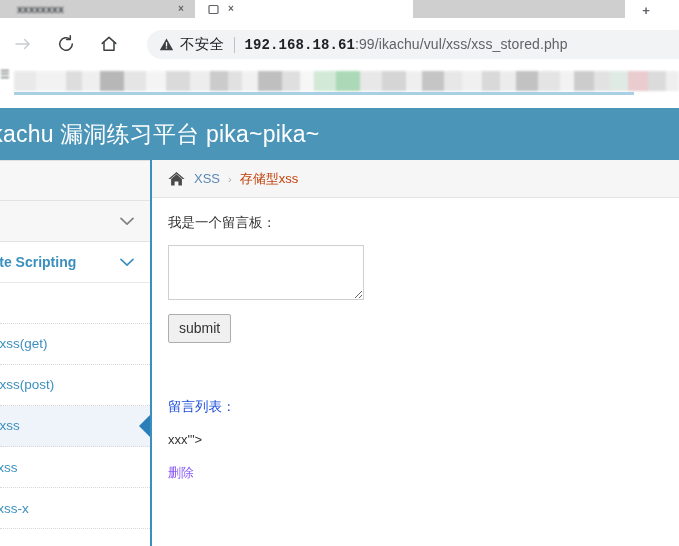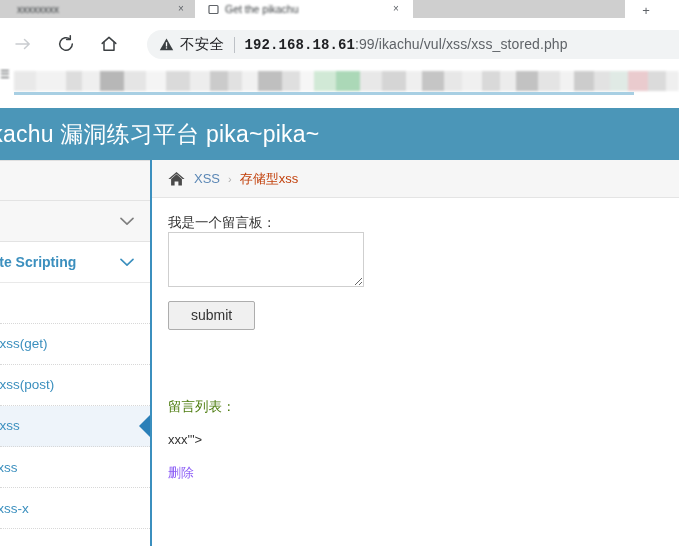--- a/index.html
+++ b/index.html
@@ -9,21 +9,21 @@
     font-family: "Liberation Sans", "DejaVu Sans", sans-serif;
     background: #ffffff;
   }
 
   
   #browser-chrome { position: absolute; left: 0; top: 0; width: 679px; height: 108px; background: #ffffff; }
 
   
   .tabstrip {
     position: absolute; left: 0; top: 0; width: 679px; height: 21px;
-    background: #ffffff; overflow: hidden;
+    background: #ffffff; overflow: hidden; font-weight: bold;
   }
   .tab {
     position: absolute; top: -16px; height: 34px;
     border-radius: 7px 7px 0 0;
     display: flex; align-items: flex-end; padding: 0 8px 3px 10px;
     font-size: 11px; color: #3c4043; white-space: nowrap; overflow: hidden;
   }
   .tab.inactive { background: #cfcfcf; }
   .tab.active    { background: #ffffff; }
   .tab-fav { width: 11px; height: 11px; margin-right: 6px; flex: 0 0 auto; }
@@ -134,57 +134,56 @@
     position: absolute; left: 0; top: 0; width: 527px; height: 38px;
     background: #f6f6f6; border-bottom: 1px solid #e4e4e4;
     display: flex; align-items: center; padding-left: 16px;
   }
   .bc-home { margin-right: 9px; display: flex; align-items: center; }
   .bc-link { font-size: 13px; color: #5b87b5; }
   .bc-sep { margin: 0 8px; color: #b0b0b0; font-size: 11px; }
   .bc-current { font-size: 13px; color: #c2410c; }
 
   .form-area { position: absolute; left: 16px; top: 54px; width: 460px; }
-  .form-label { font-size: 13.5px; color: #333333; }
+  .form-label { font-size: 13.5px; color: #333333; margin-bottom: 13px; }
   .msg-textarea {
     width: 196px; height: 55px;
     border: 1px solid #cfcfcf; background: #ffffff;
     resize: both; outline: none;
     font-family: "Liberation Sans", sans-serif; font-size: 13px;
     display: block;
   }
   .submit-btn {
-    margin-top: 14px; padding: 5px 22px 6px;
+    margin-top: 14px; padding: 5px 10px 6px;
     font-family: "Liberation Sans", sans-serif; font-size: 14px; color: #333333;
     background: #f0f0f0; border: 1px solid #adadad; border-radius: 2px;
     cursor: pointer;
   }
   .list-area { position: absolute; left: 16px; top: 238px; width: 460px; }
-  .list-title { font-size: 13.5px; color: #4d7c0f; margin-bottom: 16px; }
+  .list-title { font-size: 13.5px; color: #1d4ed8; margin-bottom: 16px; }
   .msg-text { font-size: 13px; color: #333333; margin-bottom: 16px; }
   .msg-delete { font-size: 13px; color: #8b5cf6; text-decoration: none; cursor: pointer; }
 </style>
 </head>
 <body>
 
 <div id="browser-chrome">
 
   <div class="tabstrip">
     <div class="tab inactive" id="tab-0">
       <span class="tab-fav"></span>
       <span class="tab-title">xxxxxxxx</span>
       <span class="tab-x">×</span>
     </div>
     <div class="tab active" id="tab-1">
       <span class="tab-fav">
         <svg width="11" height="11" viewBox="0 0 11 11">
             <rect x="1" y="1.5" width="9" height="8" rx="1" fill="none" stroke="#5f6368" stroke-width="1.2"></rect>
           </svg>
       </span>
-      <span class="tab-title">Get the pikachu</span>
       <span class="tab-x">×</span>
     </div>
     <div class="tab inactive" id="tab-2">
       <span class="tab-fav"></span>
       <span class="tab-title"></span>
     </div>
     <div id="tab-newtab-plus">+</div>
     <div class="tabstrip-bottom"></div>
   </div>
 

